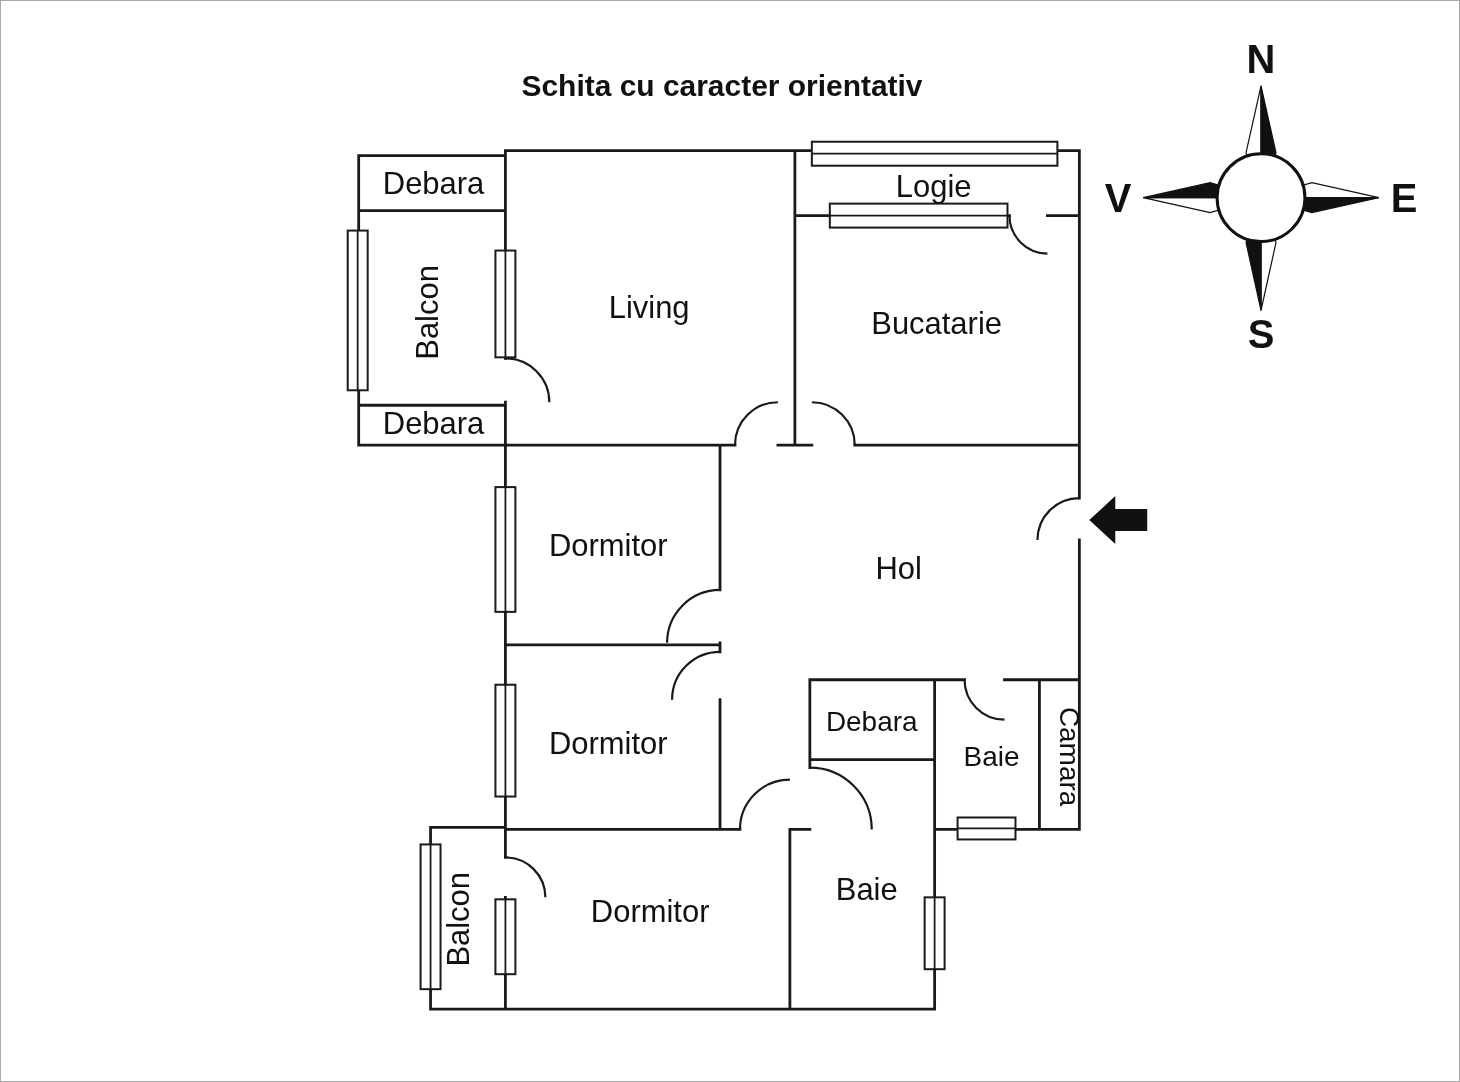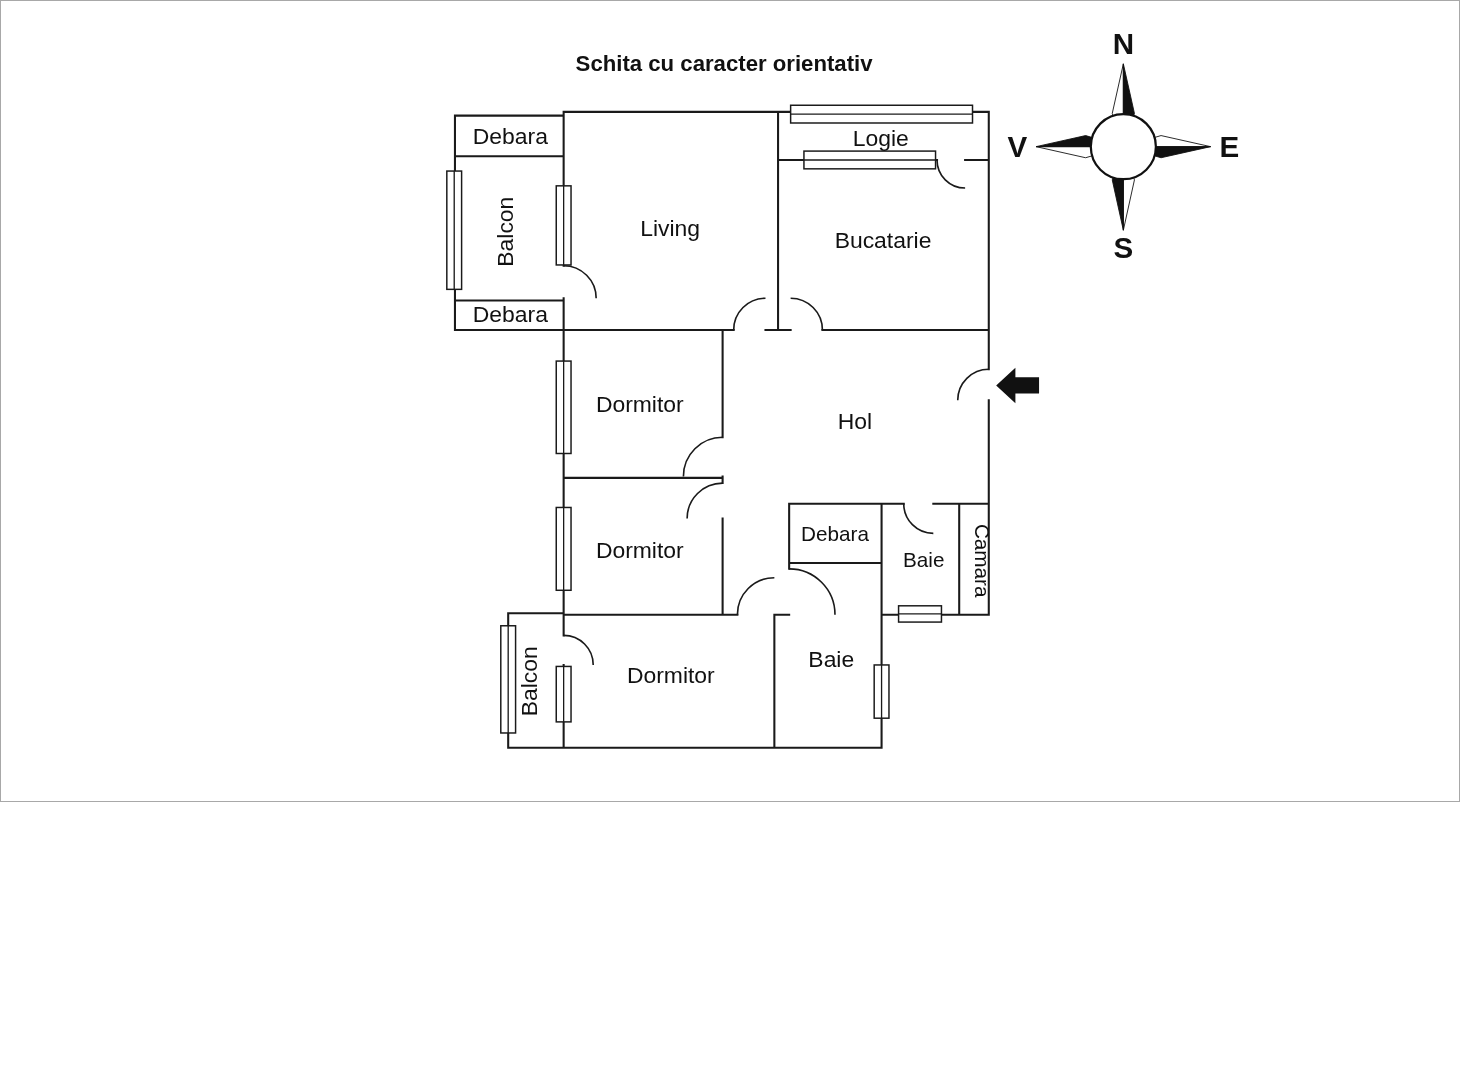--- a/index.html
+++ b/index.html
@@ -1,19 +1,19 @@
 <!DOCTYPE html>
 <html><head>
 <meta charset="utf-8">
 <style>
   html, body { margin: 0; padding: 0; background: #ffffff; }
   .page {
     position: relative;
     width: 1460px;
-    height: 802px;
+    height: 1082px;
     background: #ffffff;
     border: 1px solid #a8a8a8;
     box-sizing: border-box;
     font-family: "Liberation Sans", sans-serif;
   }
   svg { display: block; width: 100%; height: 100%; }
 
   .walls {
     fill: none;
     stroke: #1a1a1a;

